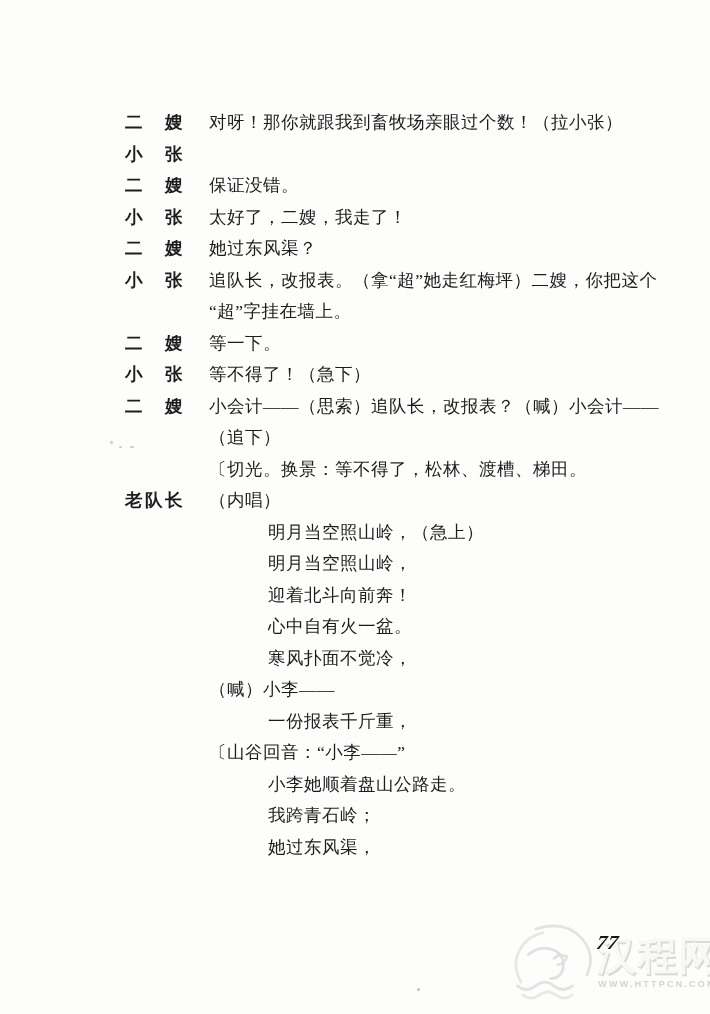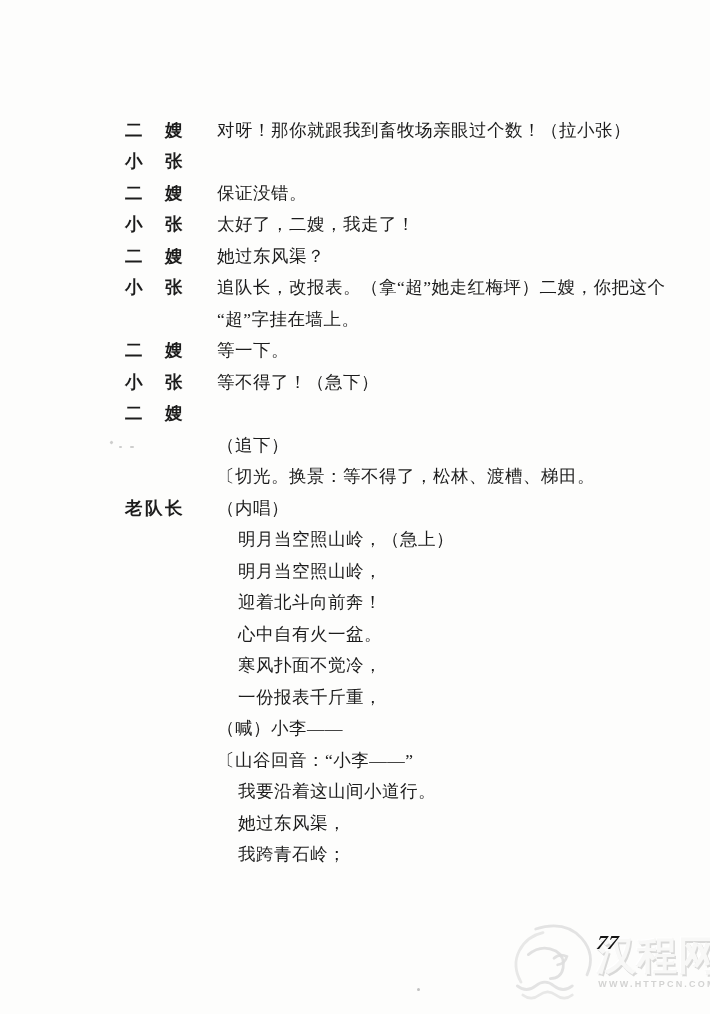--- a/index.html
+++ b/index.html
@@ -13,41 +13,41 @@
     width: 710px; height: 1014px;
     background: #fdfdfc;
     overflow: hidden;
   }
   .lines {
     position: absolute;
     top: 110px; left: 0; right: 0;
   }
   .line {
     display: flex;
-    align-items: flex-end;
+    align-items: flex-start;
     height: 31.5px;
     padding-left: 125px;
     font-size: 17.5px;
     font-weight: 500;
     color: #1c1c1c;
     letter-spacing: 0.5px;
   }
   .speaker {
     flex: 0 0 58px;
     width: 58px;
     text-align: justify;
     text-align-last: justify;
     font-weight: 600;
     white-space: nowrap;
   }
   .text {
-    margin-left: 34px;
-    white-space: nowrap;
-  }
-  .line.verse .text { margin-left: 55px; }
+    margin-left: 26px;
+    white-space: nowrap;
+  }
+  .line.verse .text { margin-left: 85px; }
 
   
   .smudge {
     position: absolute; left: 110px; top: 440px;
     width: 28px; height: 10px;
   }
   .smudge i {
     position: absolute; background: #bdbdbd; opacity: .75; border-radius: 1px;
   }
   .smudge i:nth-child(1) { left: 0; top: 1px; width: 3px; height: 3px; transform: rotate(40deg); }
@@ -128,20 +128,21 @@
       <div class="line">
         <div class="speaker">二嫂</div>
         <div class="text">等一下。</div>
       </div>
       <div class="line">
         <div class="speaker">小张</div>
         <div class="text">等不得了！（急下）</div>
       </div>
       <div class="line">
         <div class="speaker">二嫂</div>
+        <div class="text">小会计——（思索）追队长，改报表？（喊）小会计——</div>
       </div>
       <div class="line">
         <div class="speaker"></div>
         <div class="text">（追下）</div>
       </div>
       <div class="line">
         <div class="speaker"></div>
         <div class="text">〔切光。换景：等不得了，松林、渡槽、梯田。</div>
       </div>
       <div class="line">
@@ -161,43 +162,43 @@
         <div class="text">迎着北斗向前奔！</div>
       </div>
       <div class="line verse">
         <div class="speaker"></div>
         <div class="text">心中自有火一盆。</div>
       </div>
       <div class="line verse">
         <div class="speaker"></div>
         <div class="text">寒风扑面不觉冷，</div>
       </div>
+      <div class="line">
+        <div class="speaker"></div>
+        <div class="text">（喊）小李——</div>
+      </div>
       <div class="line verse">
         <div class="speaker"></div>
         <div class="text">一份报表千斤重，</div>
       </div>
       <div class="line">
         <div class="speaker"></div>
-        <div class="text">（喊）小李——</div>
-      </div>
-      <div class="line">
-        <div class="speaker"></div>
         <div class="text">〔山谷回音：“小李——”</div>
       </div>
       <div class="line verse">
         <div class="speaker"></div>
-        <div class="text">我要沿着这山间小道行。</div>
+        <div class="text">小李她顺着盘山公路走。</div>
+      </div>
+      <div class="line verse">
+        <div class="speaker"></div>
+        <div class="text">我跨青石岭；</div>
       </div>
       <div class="line verse">
         <div class="speaker"></div>
         <div class="text">她过东风渠，</div>
-      </div>
-      <div class="line verse">
-        <div class="speaker"></div>
-        <div class="text">我跨青石岭；</div>
       </div>
     </div>
 
   <div class="smudge">
       <i></i>
       <i></i>
       <i></i>
     </div>
   <div class="speck"></div>
 

